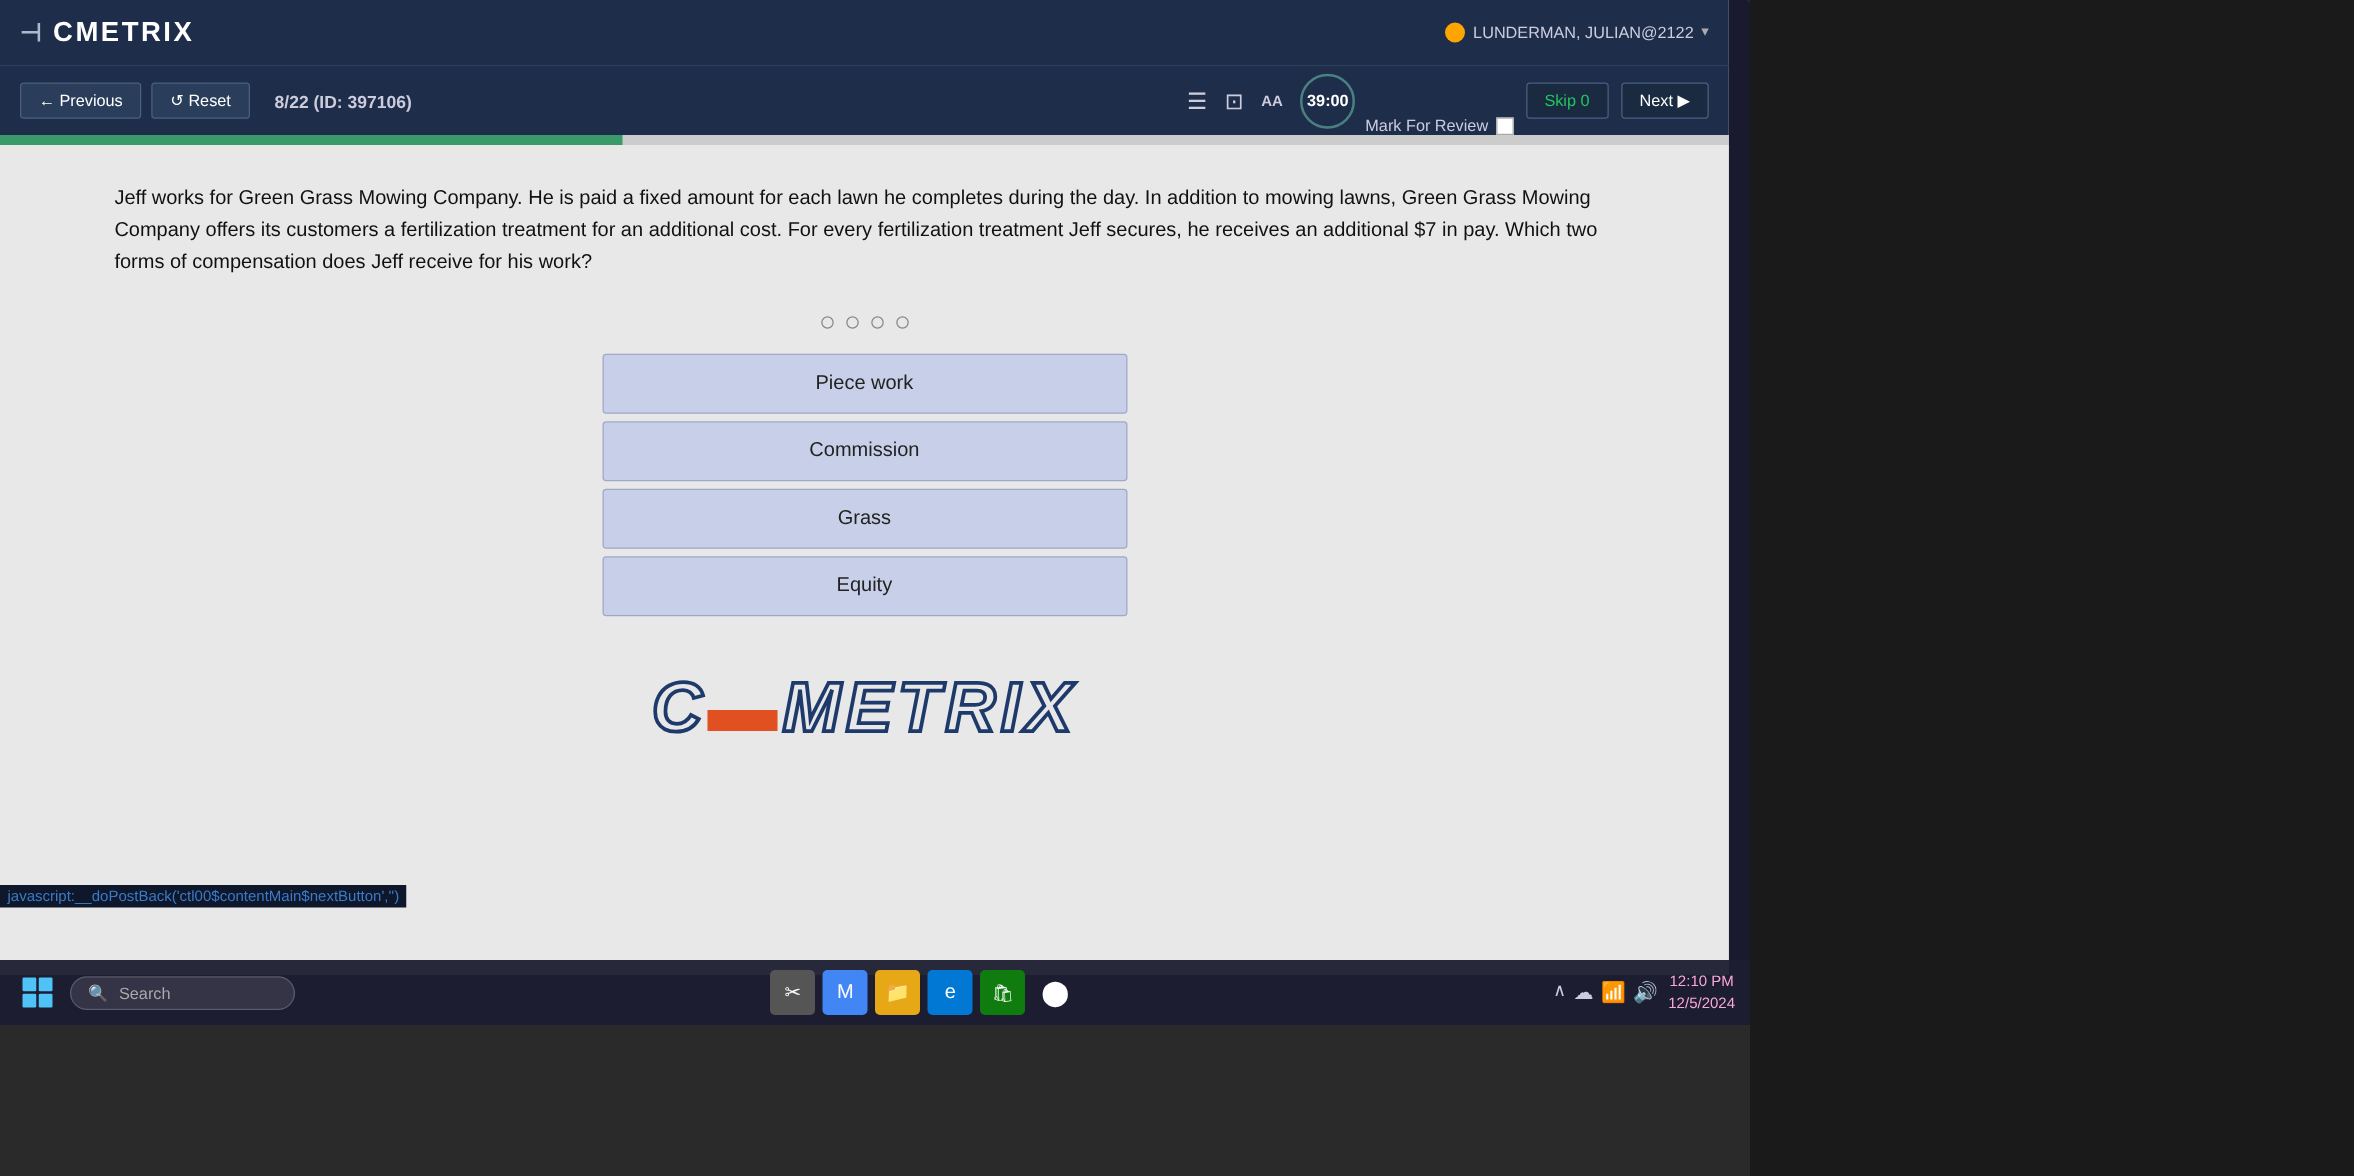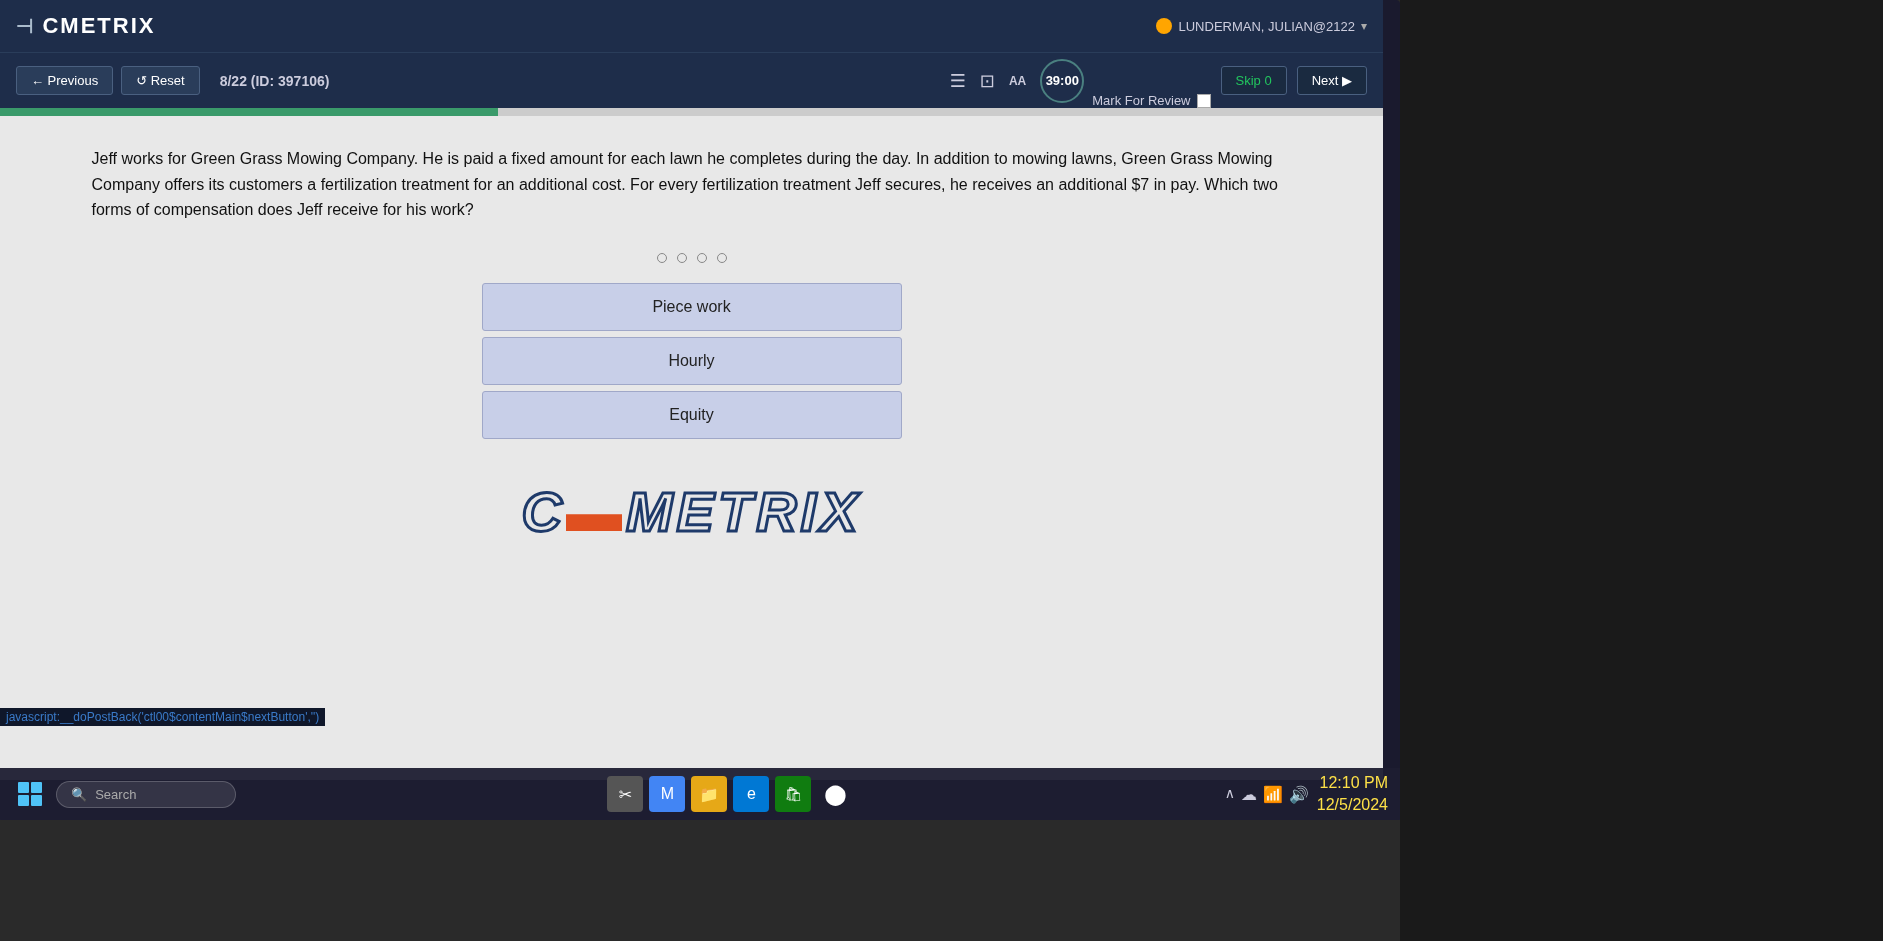--- a/index.html
+++ b/index.html
@@ -66,21 +66,21 @@
       font-weight: 900;
       letter-spacing: 2px;
     }
 
     .nav-spacer { flex: 1; }
 
     .nav-user {
       color: #ccd;
       font-size: 13px;
       display: flex;
-      align-items: center;
+      align-items: flex-start;
       gap: 6px;
     }
 
     .nav-user-icon {
       width: 16px;
       height: 16px;
       background: #ffa500;
       border-radius: 50%;
       display: inline-block;
     }
@@ -342,23 +342,23 @@
     }
 
     .systray-icons {
       display: flex;
       gap: 6px;
       font-size: 16px;
       color: #ccd;
     }
 
     .taskbar-time {
-      text-align: right;
-      color: #fde047;
-      font-size: 16px;
+      text-align: center;
+      color: #f9a8d4;
+      font-size: 12px;
       line-height: 1.4;
     }
 
     
     .status-link {
       position: absolute;
       bottom: 54px;
       left: 0;
       color: #3a7ac8;
       font-size: 12px;
@@ -435,21 +435,22 @@
 
       <div class="dots-row">
         <div class="dot"></div>
         <div class="dot"></div>
         <div class="dot"></div>
         <div class="dot"></div>
       </div>
 
       <div class="answer-choices">
         <div class="answer-choice">Piece work</div>
-        <div class="answer-choice">Hourly</div>
+        <div class="answer-choice">Commission</div>
+        <div class="answer-choice">Grass</div>
         <div class="answer-choice">Equity</div>
       </div>
 
       <div class="footer-logo">
         <div style="font-size:56px; font-weight:900; font-style:italic; letter-spacing:4px; font-family: Arial Black, sans-serif;">
           <span style="color: transparent; -webkit-text-stroke: 3px #1e3a6a;">C</span><span style="color: #e05020; font-size:56px; font-weight:900;">▬</span><span style="color: transparent; -webkit-text-stroke: 3px #1e3a6a;">METRIX</span>
         </div>
       </div>
 
     </div>

